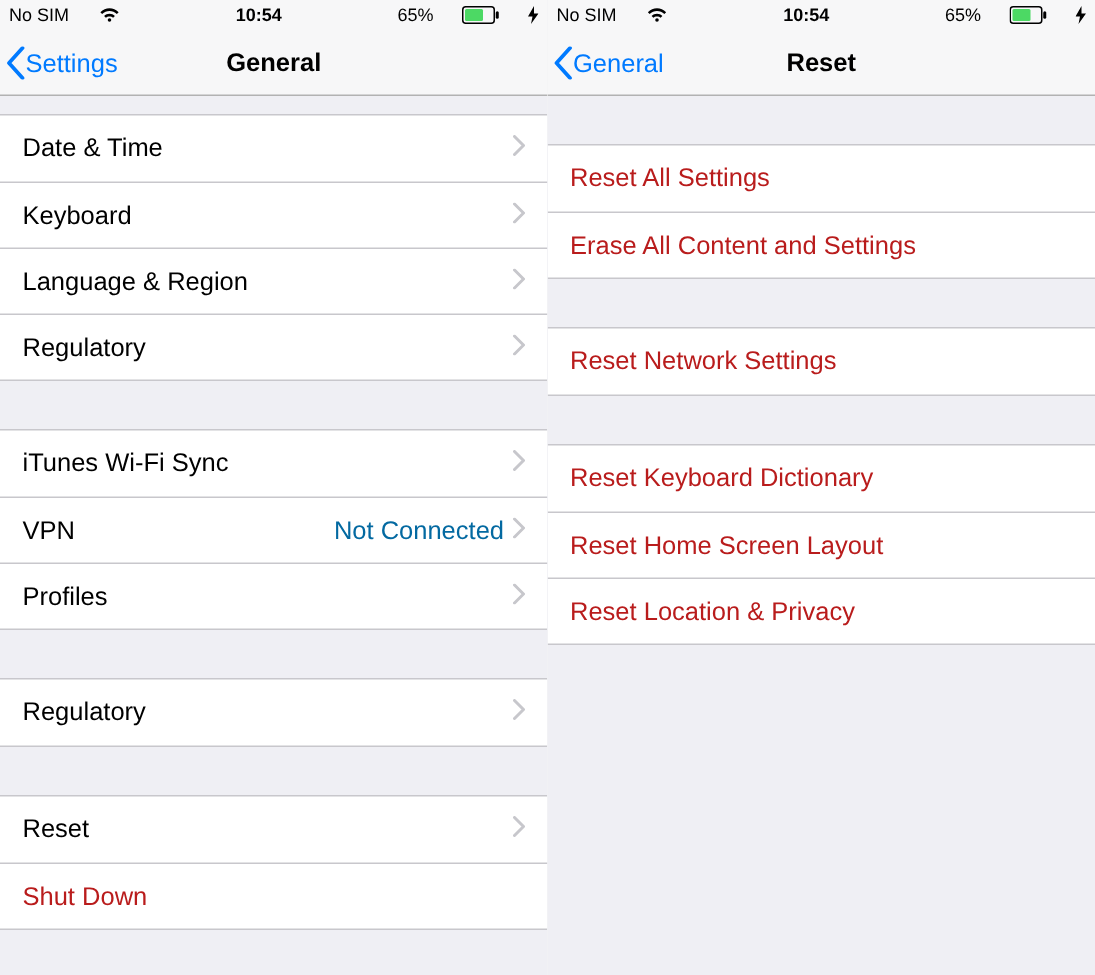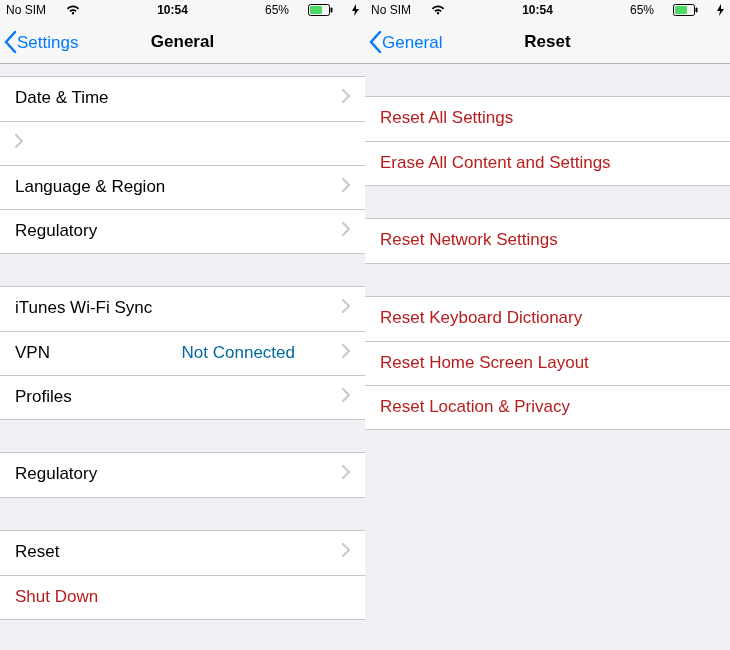--- a/index.html
+++ b/index.html
@@ -11,21 +11,21 @@
   .status-right { display: flex; align-items: center; gap: 19px; }
   .wifi-icon svg, .battery-icon svg, .bolt-icon svg { display: block; }
   .nav-bar { height: 44px; background: #f7f7f8; border-bottom: 1px solid #b2b2b2; display: flex; align-items: center; position: relative; }
   .nav-back { display: flex; align-items: flex-end; color: #007aff; font-size: 17px; padding-left: 4px; cursor: pointer; }
   .nav-back svg { display: block; }
   .nav-title { position: absolute; left: 0; right: 0; text-align: center; font-size: 17px; font-weight: 600; color: #000; pointer-events: none; }
   .content { flex: 1; overflow-y: auto; background: #efeff4; }
   .group-gap { height: 32px; }
   .group-gap.first { height: 12px; }
   .list { background: #fff; border-top: 1px solid #c8c7cc; border-bottom: 1px solid #c8c7cc; }
-  .row { min-height: 44px; display: flex; align-items: flex-start; padding: 11px 15px; border-top: 1px solid #c8c7cc; font-size: 17px; color: #000; cursor: pointer; position: relative; gap: 41px; }
+  .row { min-height: 44px; display: flex; align-items: center; padding: 0 15px; border-top: 1px solid #c8c7cc; font-size: 17px; color: #000; cursor: pointer; position: relative; }
   .row:first-child { border-top: none; }
   .row .label { flex: 1; }
   .row .detail { color: #0369a1; margin-right: 6px; font-size: 17px; }
   .row .chev { color: #c7c7cc; }
   .row.action { color: #007aff; }
   .row.action .label { color: #b91c1c; }
 </style>
 </head>
 <body>
 
@@ -72,20 +72,21 @@
     <div class="content" id="left-content">
         <div class="group-gap first"></div>
         <div class="list">
           <div class="row">
             <span class="label">Date &amp; Time</span>
             <span class="chev"><svg width="8" height="14" viewBox="0 0 8 14">
                 <path d="M1 1l6 6-6 6" stroke="#c7c7cc" stroke-width="2" fill="none" stroke-linecap="round" stroke-linejoin="round"></path>
               </svg></span>
           </div>
           <div class="row">
+            <span class="label">Keyboard</span>
             <span class="chev"><svg width="8" height="14" viewBox="0 0 8 14">
                 <path d="M1 1l6 6-6 6" stroke="#c7c7cc" stroke-width="2" fill="none" stroke-linecap="round" stroke-linejoin="round"></path>
               </svg></span>
           </div>
           <div class="row">
             <span class="label">Language &amp; Region</span>
             <span class="chev"><svg width="8" height="14" viewBox="0 0 8 14">
                 <path d="M1 1l6 6-6 6" stroke="#c7c7cc" stroke-width="2" fill="none" stroke-linecap="round" stroke-linejoin="round"></path>
               </svg></span>
           </div>

